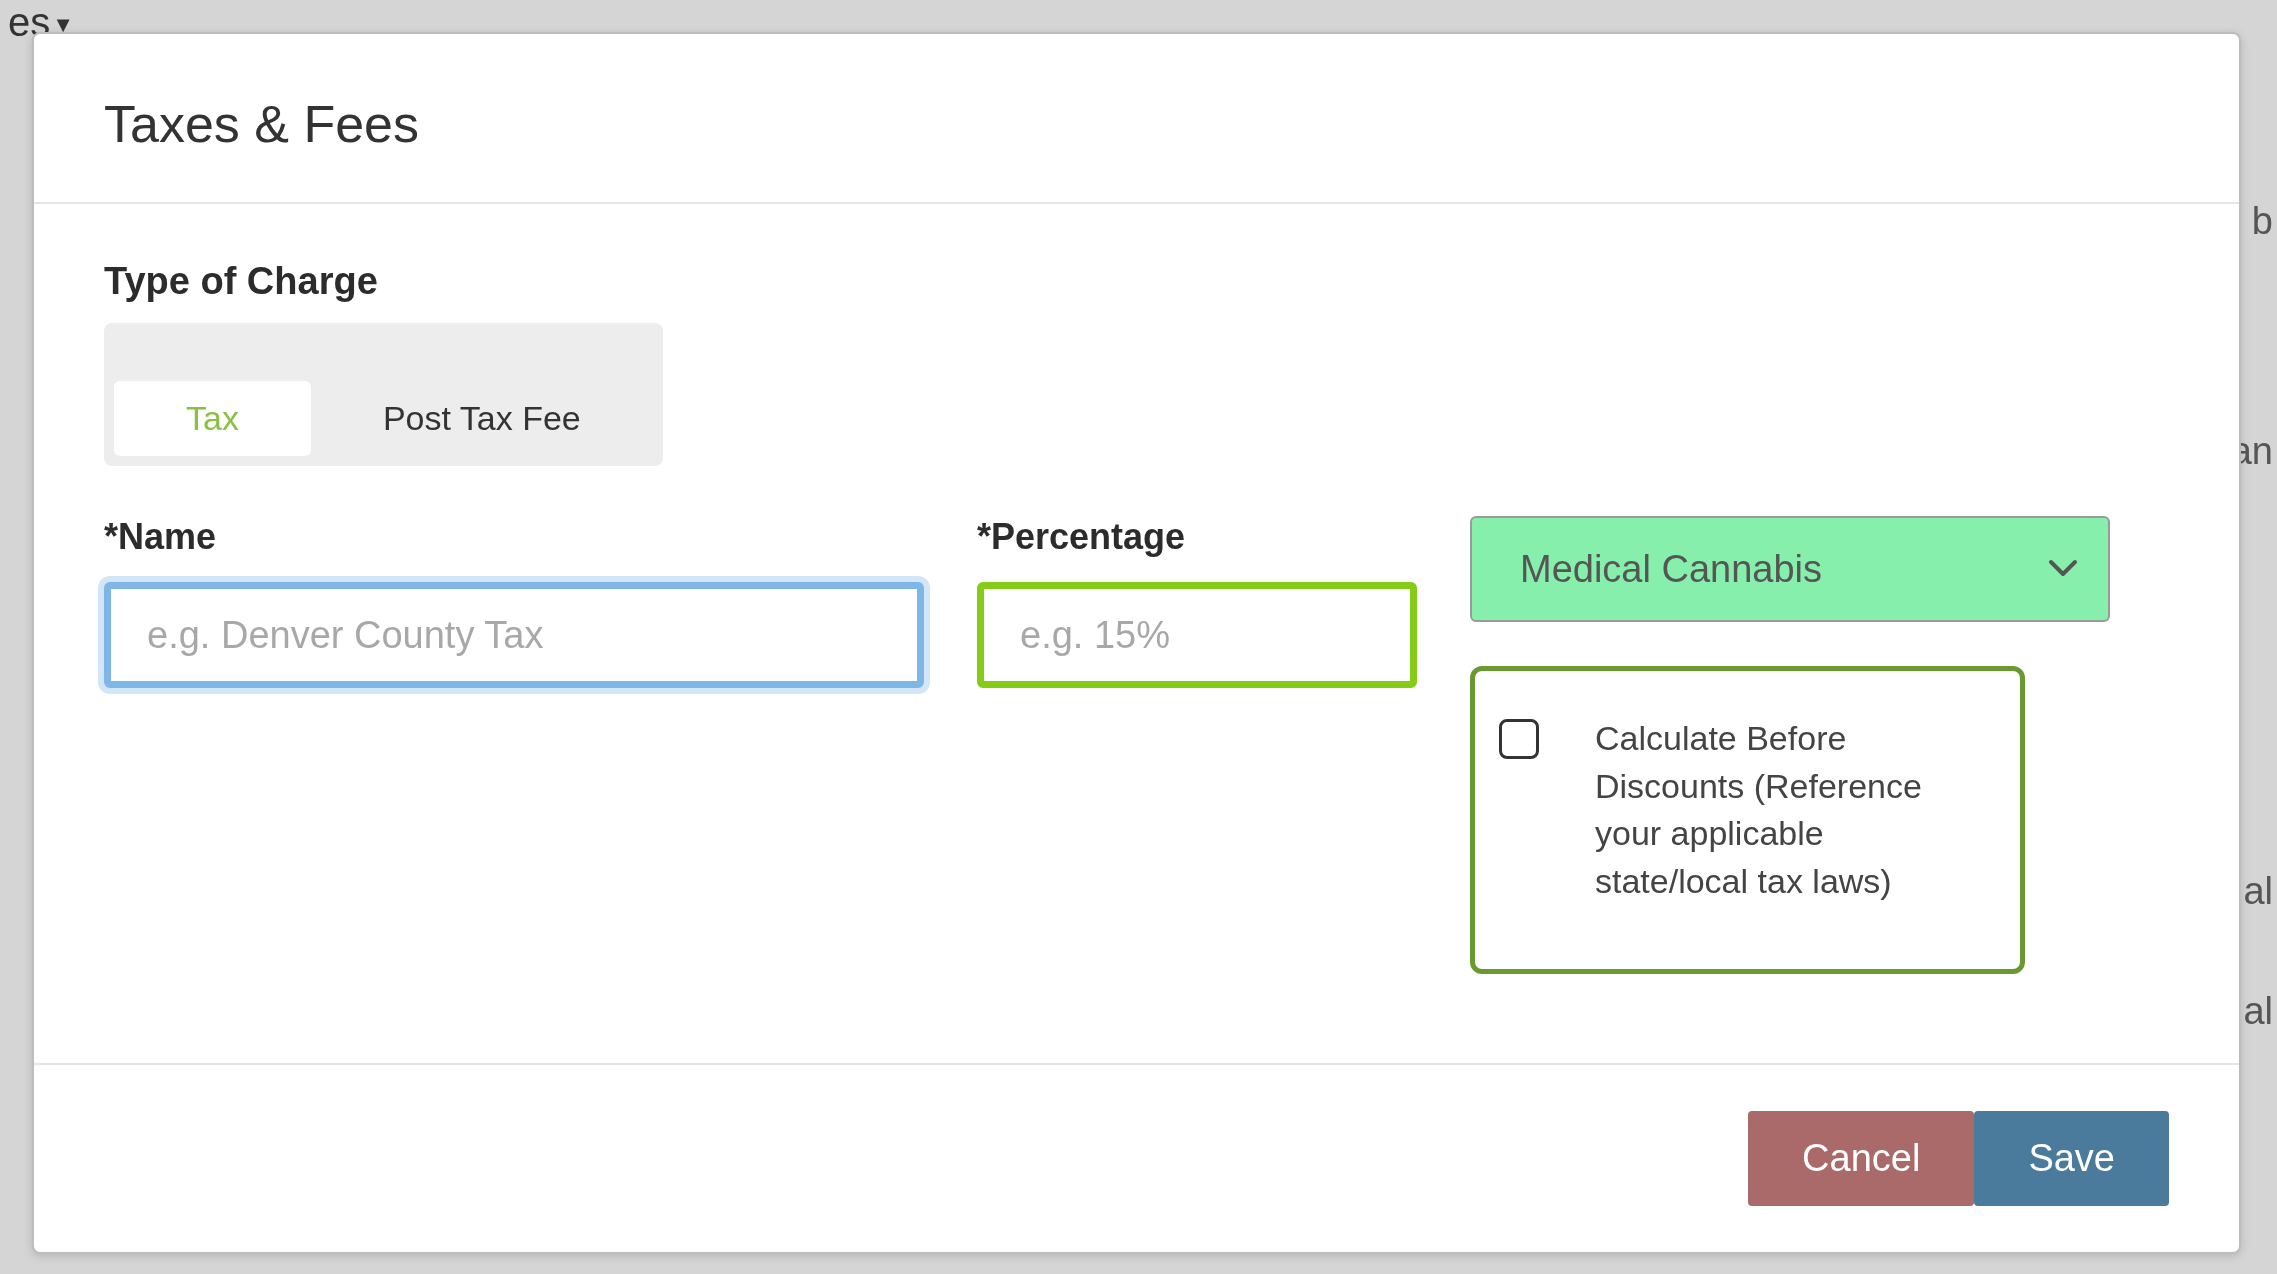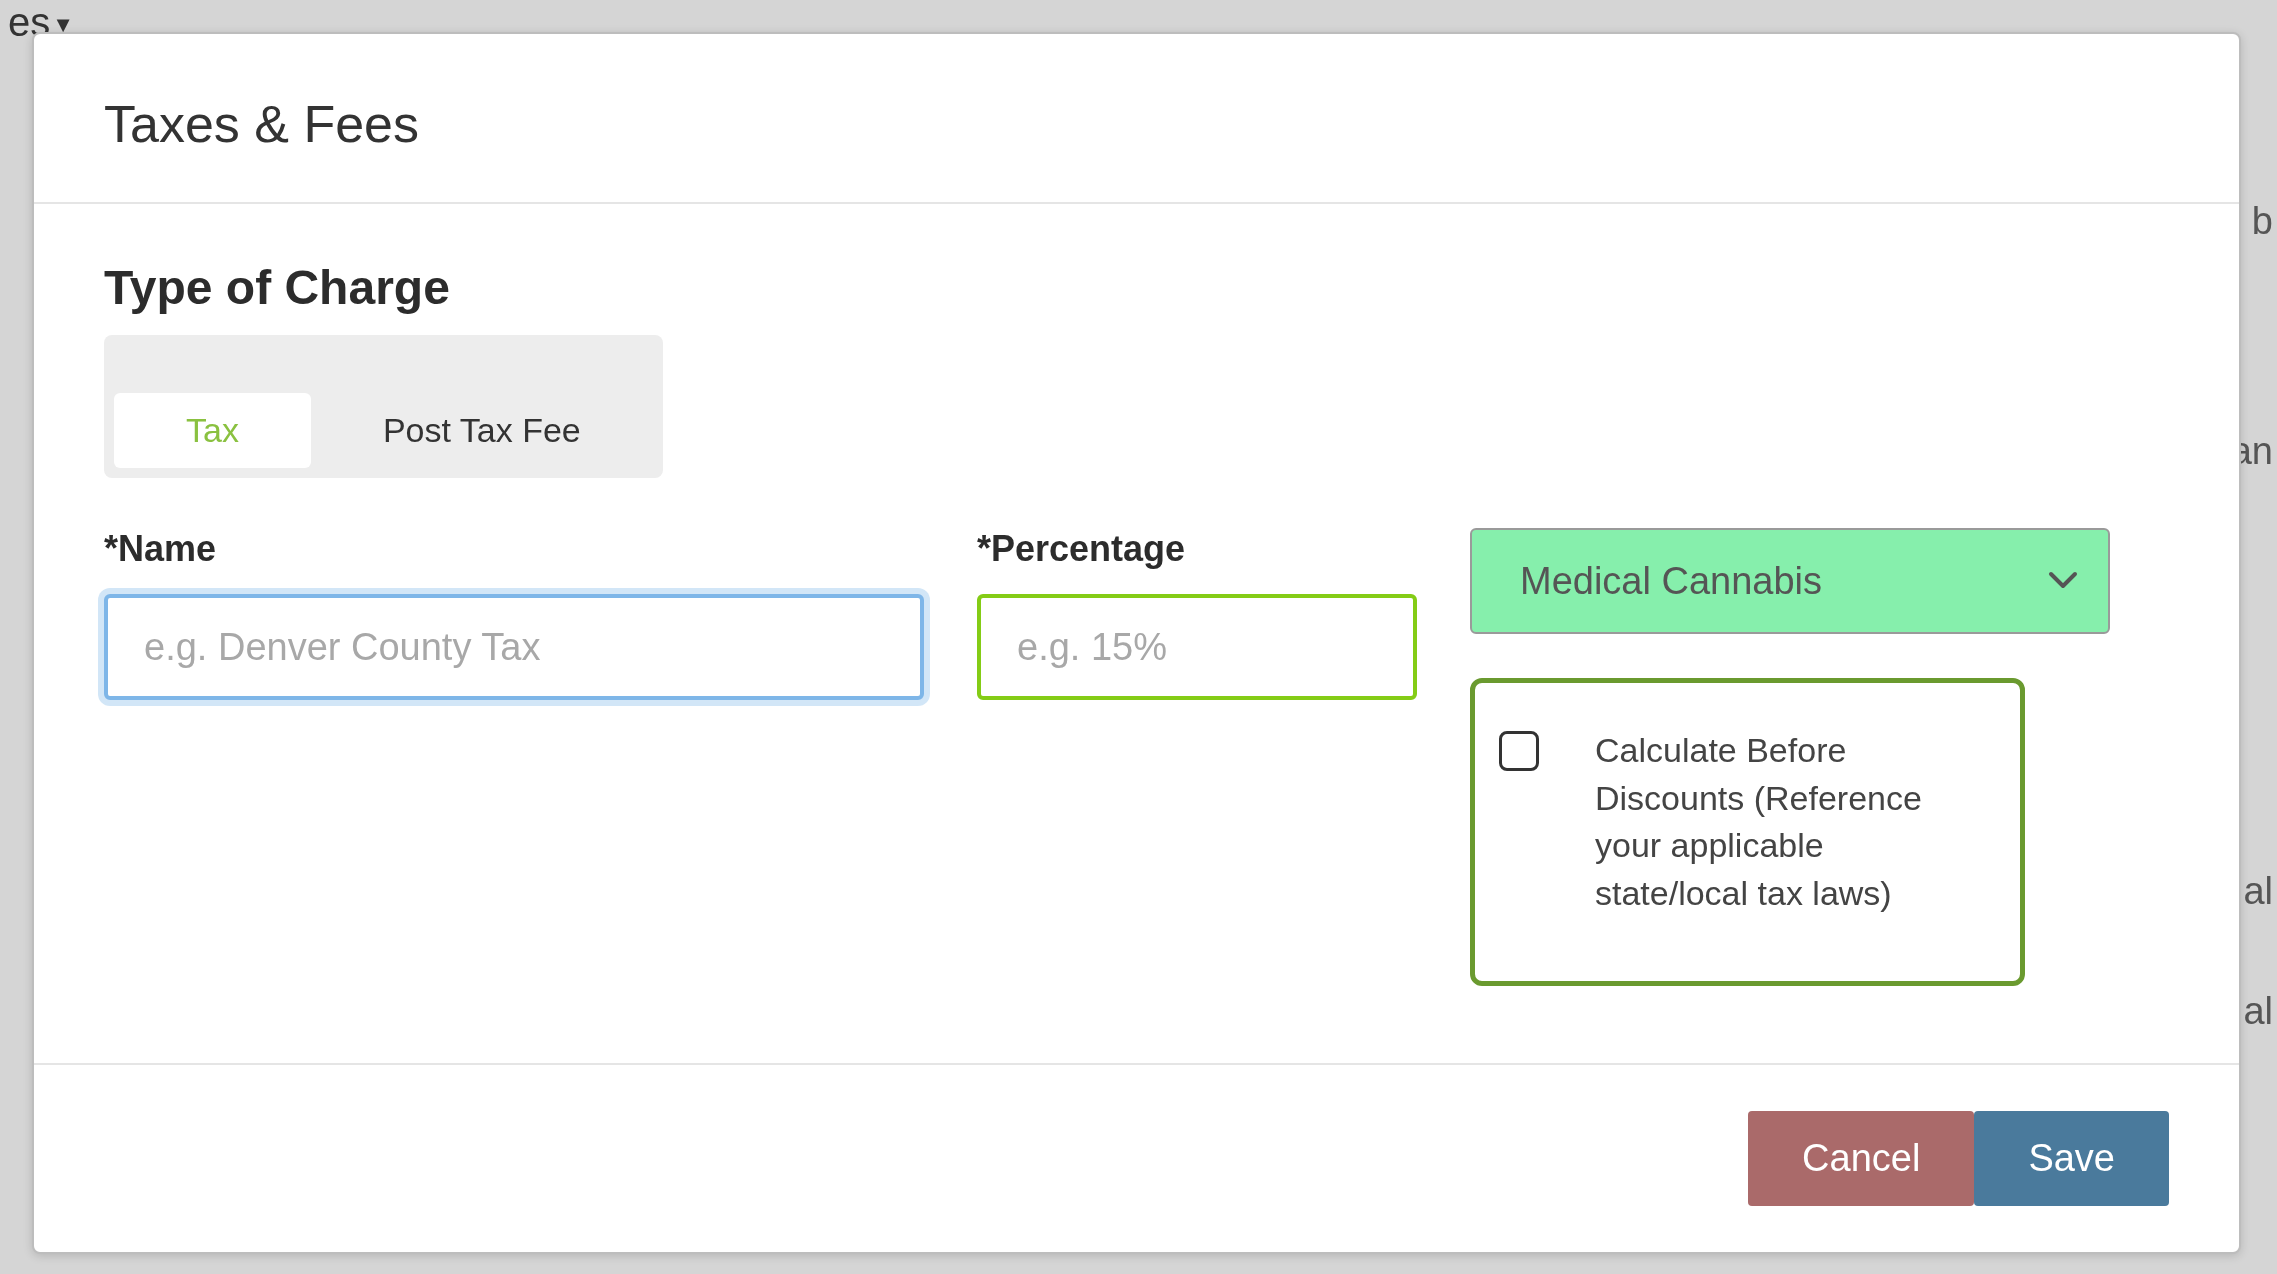--- a/index.html
+++ b/index.html
@@ -60,21 +60,21 @@
       font-size: 52px;
       font-weight: 400;
       color: #333333;
     }
     .modal-body {
       padding: 56px 70px 30px 70px;
       flex: 1;
       border-bottom: 2px solid #e5e5e5;
     }
     .section-label {
-      font-size: 48px;
+      font-size: 38px;
       font-weight: 700;
       color: #2c2c2c;
       margin-bottom: 20px;
     }
     .segmented {
       display: inline-flex;
       background: #ededed;
       border-radius: 8px;
       padding: 10px;
       margin-bottom: 50px;
@@ -104,21 +104,21 @@
     .col-pct  { flex: 0 0 440px; }
     .col-apply{ flex: 0 0 640px; }
     .field-label {
       font-size: 36px;
       font-weight: 700;
       color: #2c2c2c;
       margin-bottom: 24px;
     }
     .text-input {
       height: 106px;
-      border: 4px solid #84cc16;
+      border: 7px solid #84cc16;
       border-radius: 6px;
       font-size: 38px;
       padding: 0 36px;
       color: #701a75;
       font-family: inherit;
       width: 100%;
     }
     .text-input::placeholder { color: #a8a8a8; }
     .text-input.focused {
       border-color: #7eb6e8;

